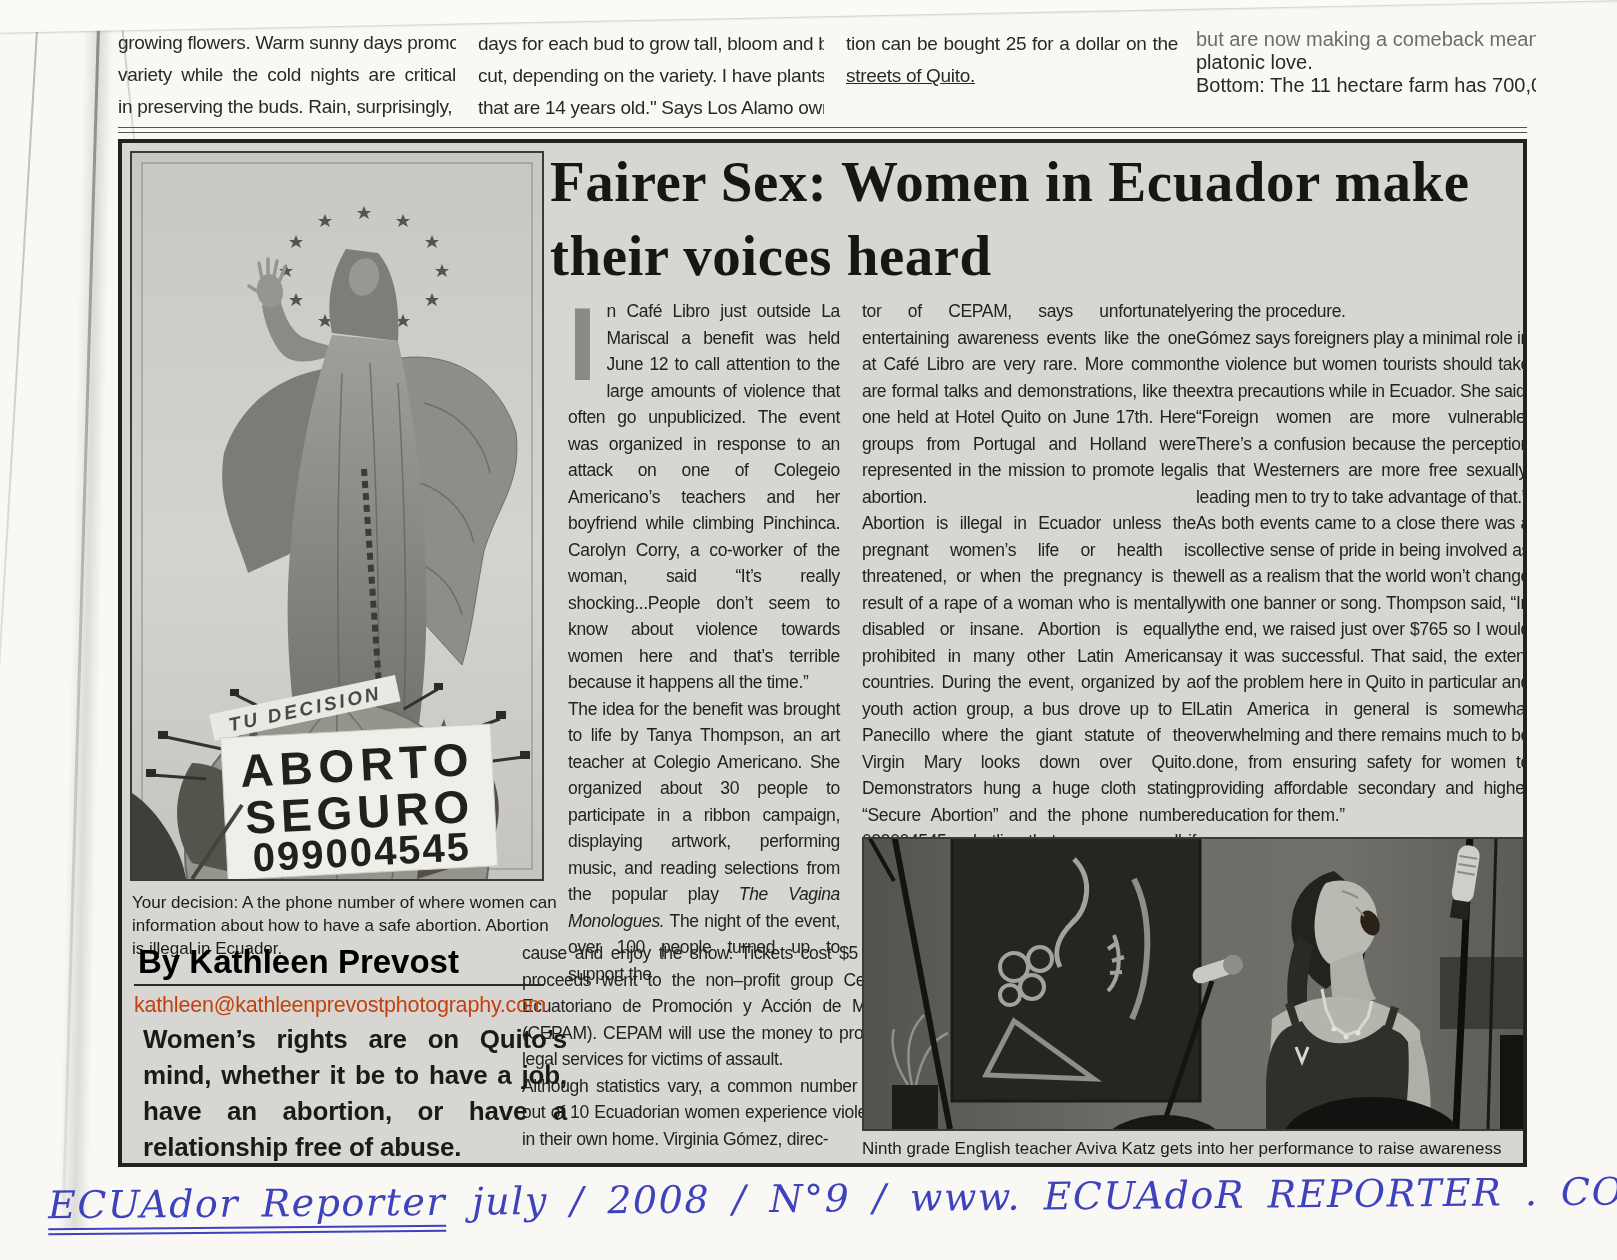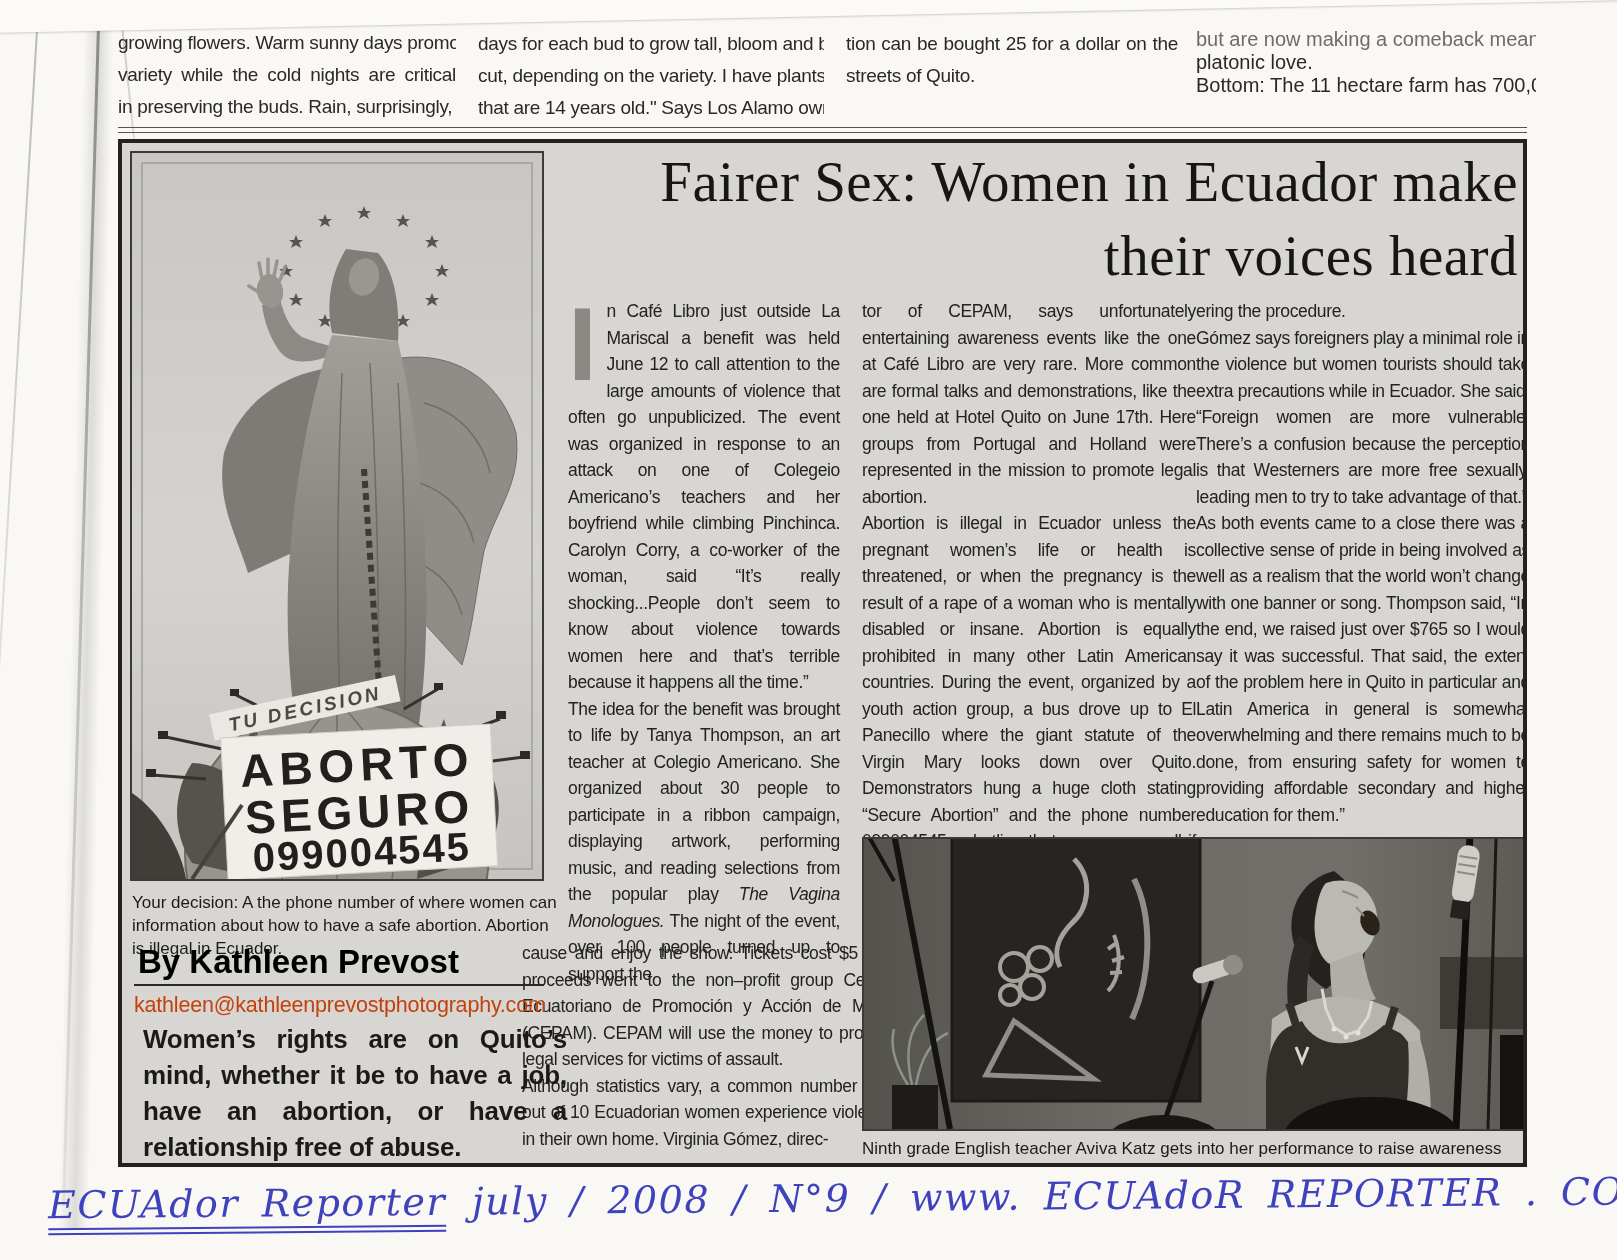--- a/index.html
+++ b/index.html
@@ -11,31 +11,31 @@
   .crease.c2{left:36px;top:30px;width:2px;height:980px;transform:rotate(3.4deg);transform-origin:top;opacity:.6;}
   .crease.c3{left:118px;top:-4px;width:2px;height:300px;transform:rotate(-6deg);transform-origin:top;opacity:.5;}
   .fold-shadow{position:absolute;left:84px;top:0;width:30px;height:1230px;
         background:linear-gradient(90deg,rgba(0,0,0,0) 0%,rgba(90,90,86,.18) 55%,rgba(0,0,0,0) 100%);transform:rotate(1.2deg);transform-origin:top;}
   
   .page-edge{position:absolute;left:-30px;top:-44px;width:1730px;height:60px;background:#fbfaf7;
         transform:rotate(-1.15deg);z-index:6;box-shadow:0 1px 2px rgba(120,120,116,.35);}
   
   .topcol{position:absolute;z-index:4;font-size:19px;letter-spacing:-0.3px;color:#2a2926;}
   .jline{text-align:justify;text-align-last:justify;height:32px;overflow:hidden;white-space:nowrap;}
-  .jline.loose{text-align-last:left;}
+  .jline.loose{text-align-last:left;text-decoration:underline;}
   .cutline{color:#55544f;opacity:.85;}
   .topcol.small{font-size:20px;letter-spacing:0;}
   .topcol.small .jline{height:23px;text-align-last:left;}
   
   .hrule{position:absolute;left:118px;width:1409px;height:1px;background:#55544f;z-index:5;}
   
   .article{position:absolute;left:118px;top:139px;width:1409px;height:1028px;background:#d7d6d2;
         border:4px solid #23221f;box-sizing:border-box;overflow:hidden;z-index:7;}
-  .headline{position:absolute;left:428px;top:2px;width:968px;text-align:right;
-        font-family:"Liberation Serif",serif;font-weight:400;font-size:57px;line-height:74px;
+  .headline{position:absolute;left:428px;top:2px;width:968px;text-align:left;
+        font-family:"Liberation Serif",serif;font-weight:700;font-size:57px;line-height:74px;
         color:#171613;letter-spacing:.5px;}
   .photo{position:absolute;border:2px solid #3b3a36;box-sizing:border-box;background:#c9c8c4;}
   .photo1{left:8px;top:8px;width:414px;height:730px;}
   .photo2{left:740px;top:694px;width:670px;height:294px;background:#55544f;}
   .caption{position:absolute;font-size:17px;line-height:23px;color:#1c1b19;}
   .cap1{left:10px;top:748px;width:428px;}
   .cap2{left:740px;top:994px;width:670px;}
   .byline{position:absolute;left:16px;top:800px;font-size:33px;font-weight:bold;color:#000000;}
   .byrule{position:absolute;left:12px;top:841px;width:410px;height:2px;background:#2a2927;}
   .email{position:absolute;left:12px;top:850px;font-size:21.5px;letter-spacing:-0.2px;color:#c2410c;}

